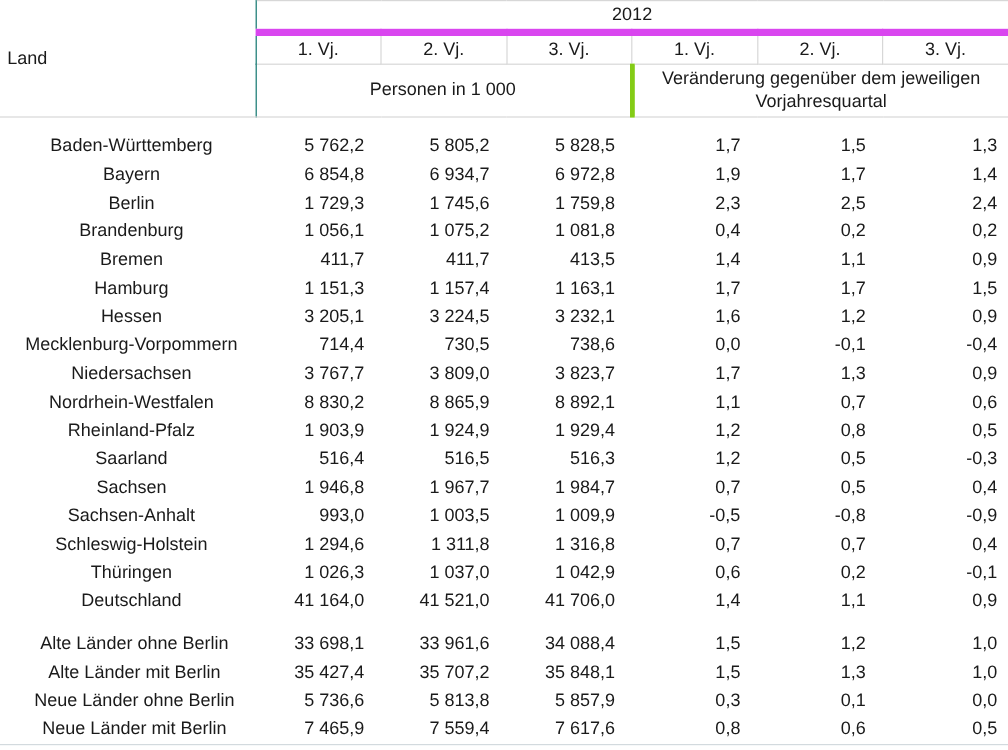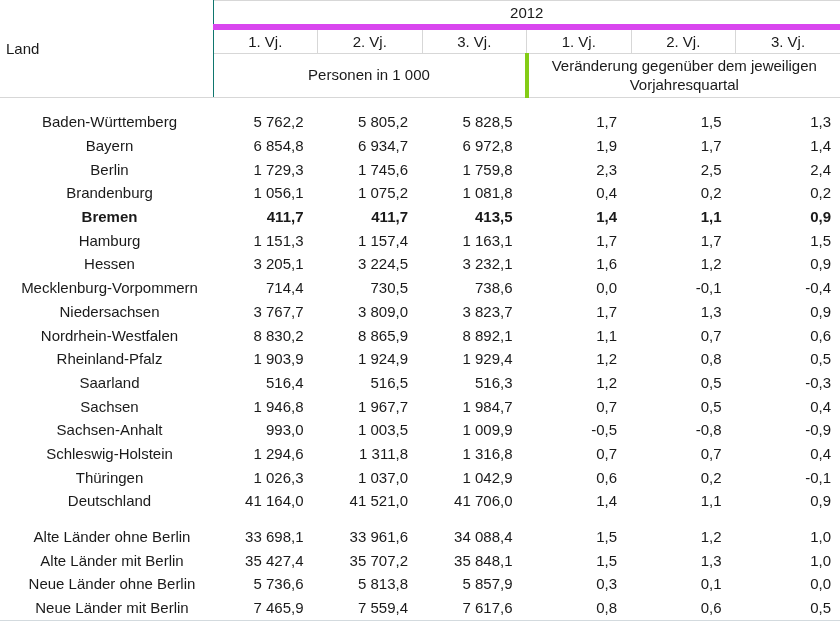--- a/index.html
+++ b/index.html
@@ -28,21 +28,21 @@
     line-height: 1.25; border-bottom: 1px solid #d7d7d7; padding: 0 8px;
   }
   th.units-head.sep { border-right: 4px solid #84cc16; }
 
   td { padding: 0; }
   tr.data td { height: 23.7px; vertical-align: middle; }
   td.land { text-align: center; padding-left: 6px; white-space: nowrap; }
   td.land.indent { padding-left: 11px; }
   td.num { text-align: right; padding-right: 14px; white-space: nowrap; }
   td.num:last-child { padding-right: 9px; }
-  tr.bold td { font-weight: bold; }
+  tr.bold td { font-weight: normal; }
   tr.spacer td { height: 12px; }
 
   .bottom-line { width: 840px; height: 1px; background: #d3dade; margin-top: 1px; }
 </style>
 </head>
 <body>
 
 <div class="page">
   <table class="stat">
     <colgroup>

